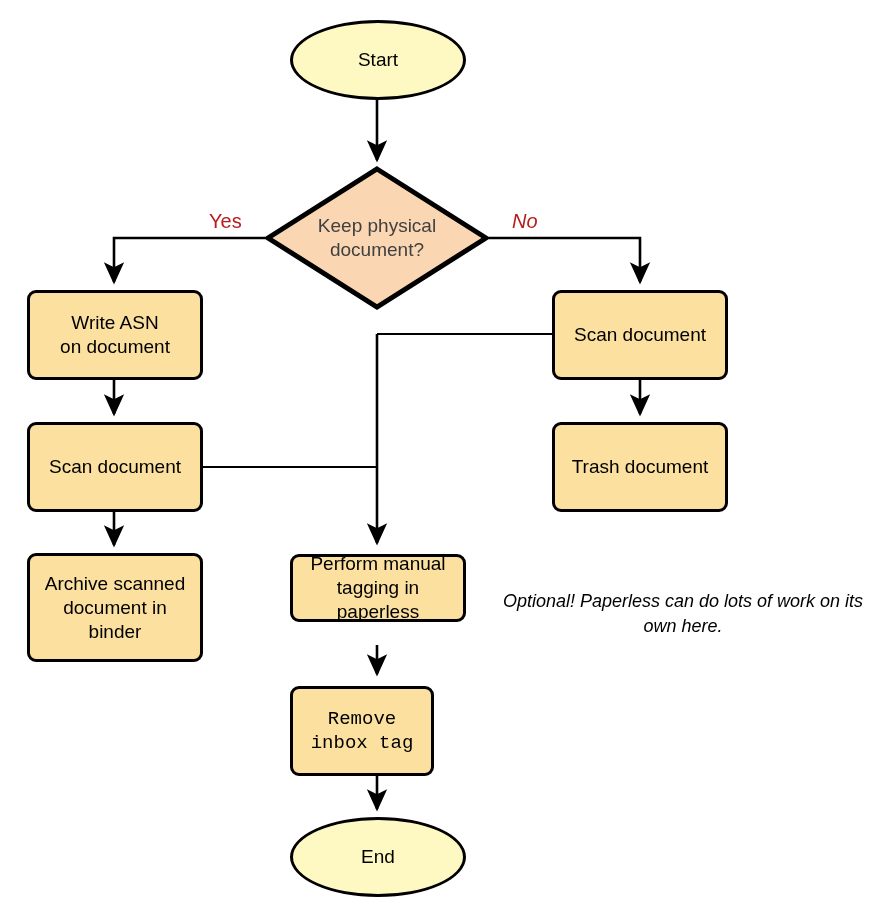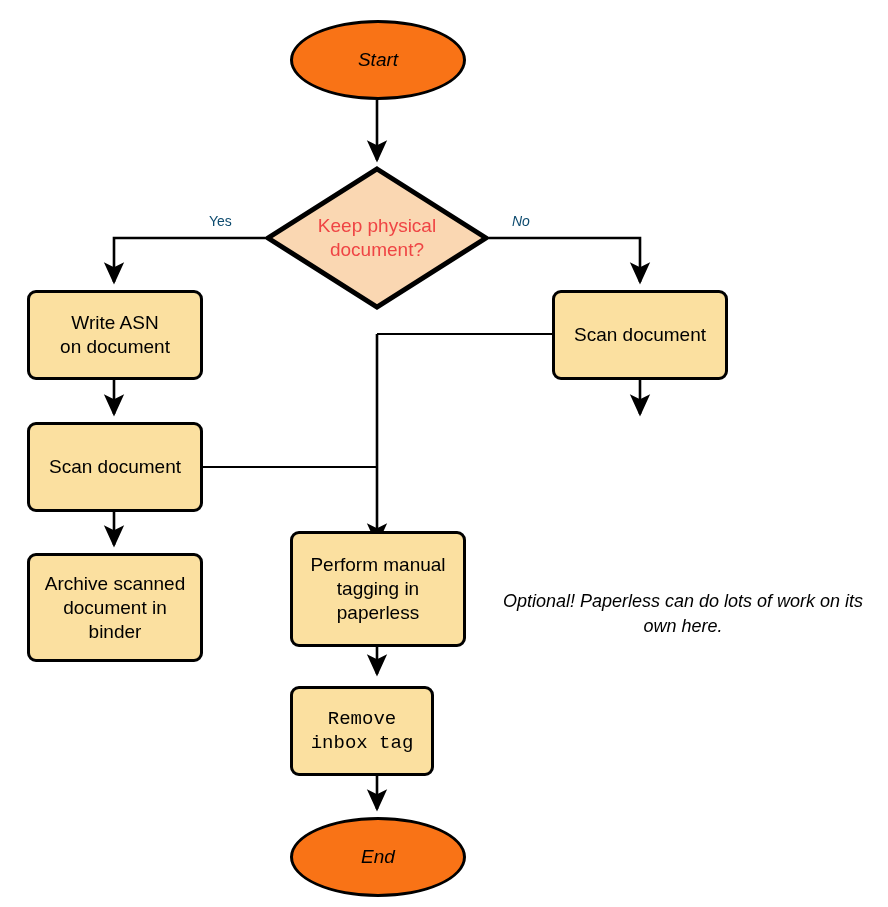--- a/index.html
+++ b/index.html
@@ -39,22 +39,21 @@
     z-index: 2;
   }
   .node-process {
     border: 3px solid #000000;
     border-radius: 9px;
     background: #FBE0A0;
   }
   .node-terminator {
     border: 3px solid #000000;
     border-radius: 50%;
-    background: #f97316;
-    font-style: italic;
+    background: #fef9c3;
   }
   .node-decision-wrap {
     position: absolute;
     z-index: 2;
   }
   .node-decision-shape {
     position: absolute;
     left: 0;
     top: 0;
   }
@@ -63,28 +62,28 @@
     left: 0;
     top: 0;
     width: 100%;
     height: 100%;
     display: flex;
     align-items: center;
     justify-content: center;
     text-align: center;
     font-size: 19px;
     line-height: 24px;
-    color: #ef4444;
+    color: #404040;
     white-space: pre-line;
   }
   .edge-label {
     position: absolute;
-    font-size: 14px;
+    font-size: 20px;
     line-height: 20px;
-    color: #0c4a6e;
+    color: #b91c1c;
     z-index: 3;
     white-space: nowrap;
   }
   .annotation {
     position: absolute;
     font-style: italic;
     font-size: 18px;
     line-height: 25px;
     color: #000000;
     z-index: 3;
@@ -153,22 +152,25 @@
   <div class="node node-process" style="left:27px; top:553px; width:176px; height:109px;">
     <span>Archive scanned
 document in
 binder</span>
   </div>
 
   <div class="node node-process" style="left:552px; top:290px; width:176px; height:90px;">
     <span>Scan document</span>
   </div>
 
+  <div class="node node-process" style="left:552px; top:422px; width:176px; height:90px;">
+    <span>Trash document</span>
+  </div>
 
-  <div class="node node-process" style="left:290px; top:531px; width:176px; height:116px;align-items:center;">
+  <div class="node node-process" style="left:290px; top:554px; width:176px; height:68px;align-items:center;">
     <span>Perform manual
 tagging in
 paperless</span>
   </div>
 
   <div class="node node-process" style="left:290px; top:686px; width:144px; height:90px;font-family:Liberation Mono, monospace;">
     <span>Remove
 inbox tag</span>
   </div>
 

